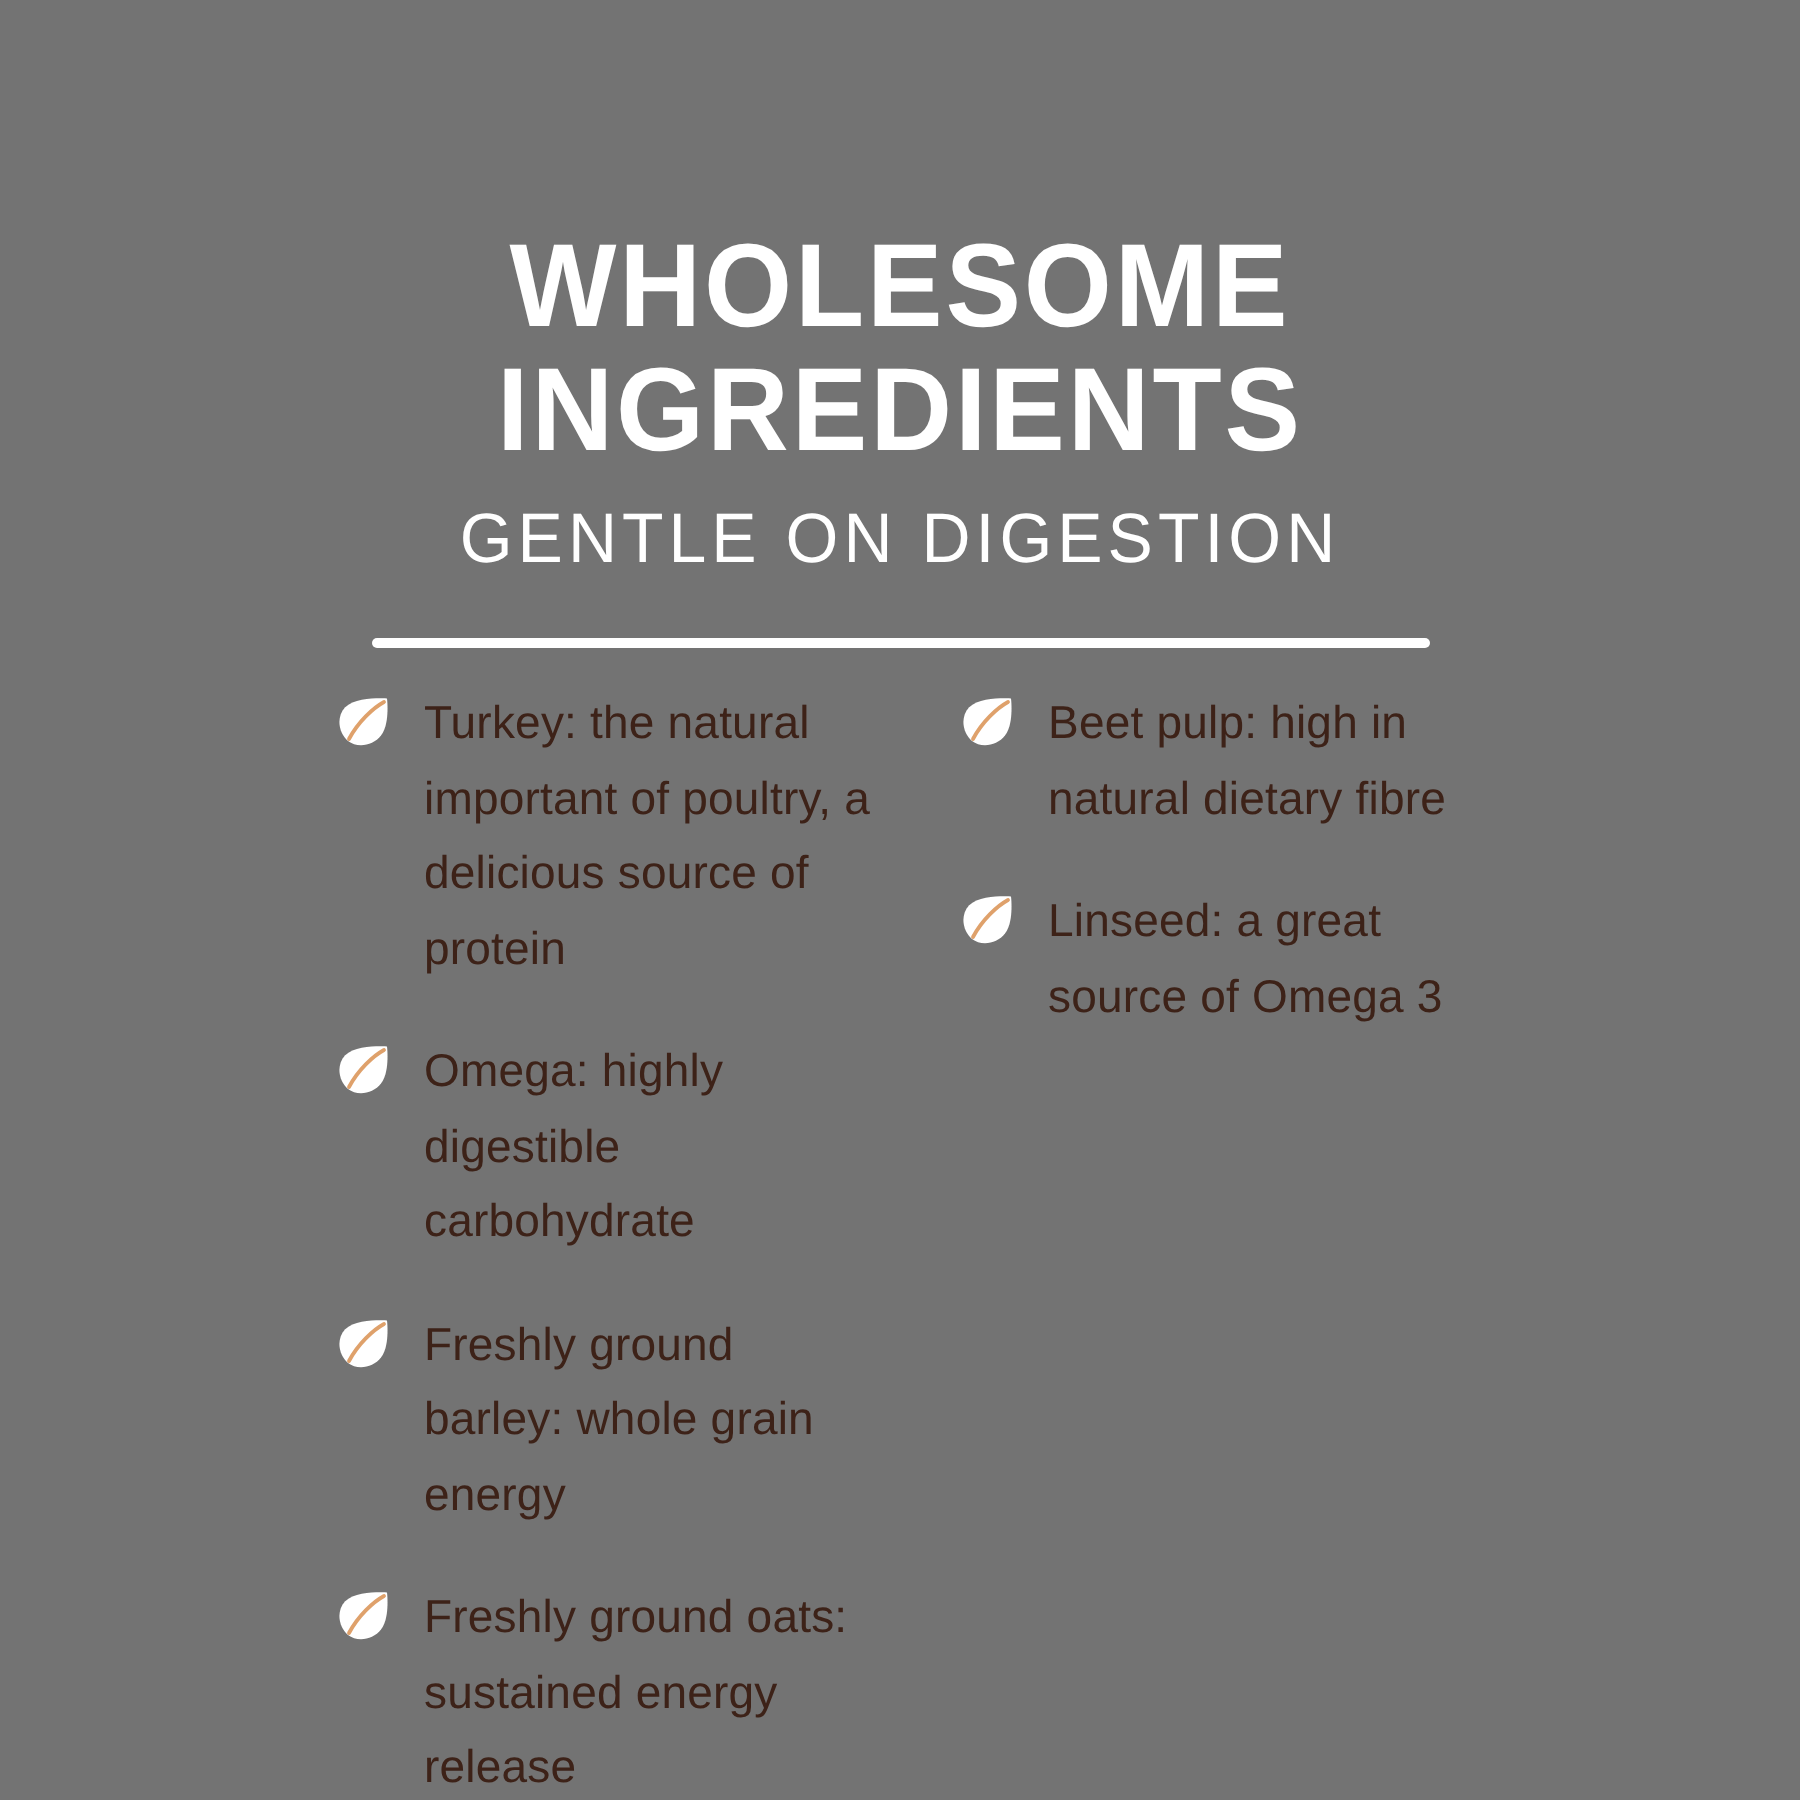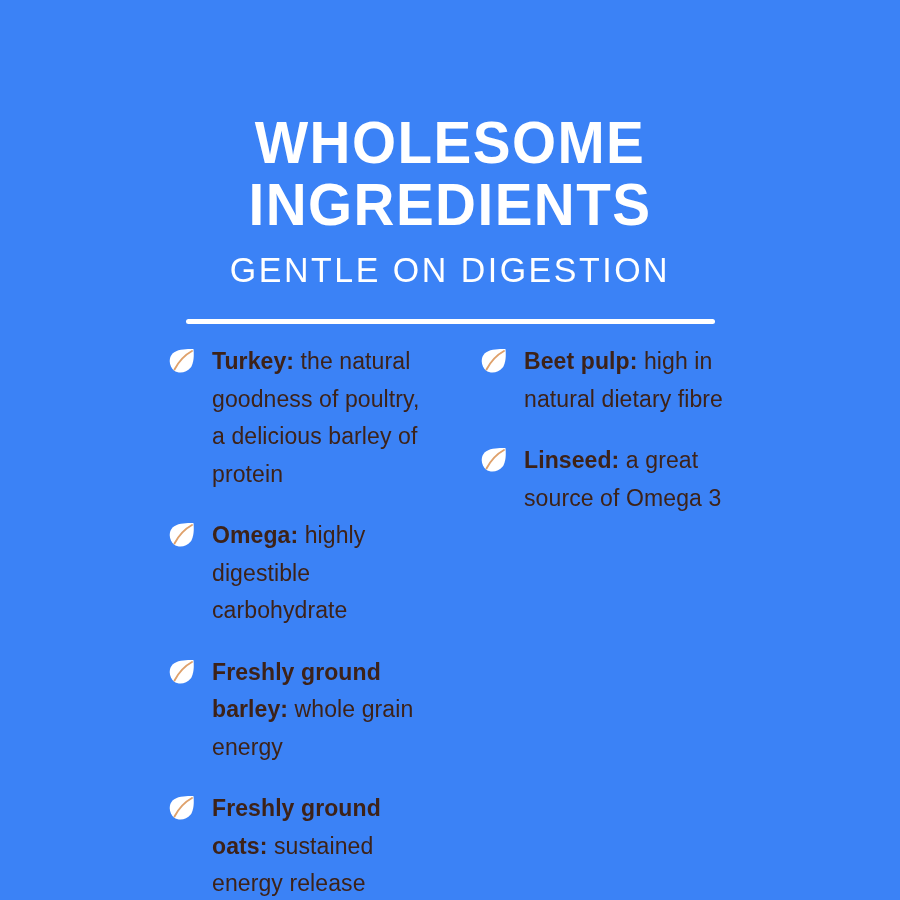--- a/index.html
+++ b/index.html
@@ -10,21 +10,21 @@
     width: 900px;
     height: 900px;
     overflow: hidden;
     font-family: "Liberation Sans", sans-serif;
   }
 
   #poster {
     position: relative;
     width: 900px;
     height: 900px;
-    background: #3b82f6;
+    background: #737373;
     box-sizing: border-box;
     padding-left: 36px;
   }
 
   
   .header {
     position: absolute;
     left: 0;
     top: 112px;
     width: 900px;
@@ -100,21 +100,21 @@
   .item-text {
     display: block;
     color: #3d2218;
     font-family: "Liberation Sans Narrow", "Liberation Sans", sans-serif;
     font-size: 23px;
     line-height: 37.5px;
     letter-spacing: 0.1px;
   }
 
   .item-text .term {
-    font-weight: bold;
+    font-weight: normal;
     text-align: right;
   }
 </style>
 </head>
 <body>
 
 <div id="poster">
 
   <div class="header">
     <span class="title-line">WHOLESOME</span>
@@ -128,21 +128,21 @@
 
     <div class="column left">
 
       <div class="item">
         <span class="leaf-icon">
           <svg viewBox="0 0 28 28" width="28" height="28" aria-hidden="true">
             <path d="M25.5 2.2 C25.5 2.2 10.0 1.0 4.6 6.6 C-0.3 11.7 1.6 20.0 6.0 23.5 C10.6 27.1 18.5 26.0 22.5 20.8 C27.1 14.8 25.5 2.2 25.5 2.2 Z" fill="#ffffff"></path>
             <path d="M24.0 4.0 C18.5 7.0 11.0 14.0 6.5 22.5" stroke="#dfa16b" stroke-width="1.9" fill="none" stroke-linecap="round"></path>
           </svg>
         </span>
-        <span class="item-text"><span class="term">Turkey:</span><span> the natural goodness of poultry, a delicious barley of protein</span></span>
+        <span class="item-text"><span class="term">Turkey:</span><span> the natural important of poultry, a delicious source of protein</span></span>
       </div>
 
       <div class="item">
         <span class="leaf-icon">
           <svg viewBox="0 0 28 28" width="28" height="28" aria-hidden="true">
             <path d="M25.5 2.2 C25.5 2.2 10.0 1.0 4.6 6.6 C-0.3 11.7 1.6 20.0 6.0 23.5 C10.6 27.1 18.5 26.0 22.5 20.8 C27.1 14.8 25.5 2.2 25.5 2.2 Z" fill="#ffffff"></path>
             <path d="M24.0 4.0 C18.5 7.0 11.0 14.0 6.5 22.5" stroke="#dfa16b" stroke-width="1.9" fill="none" stroke-linecap="round"></path>
           </svg>
         </span>
         <span class="item-text"><span class="term">Omega:</span><span> highly digestible carbohydrate</span></span>

